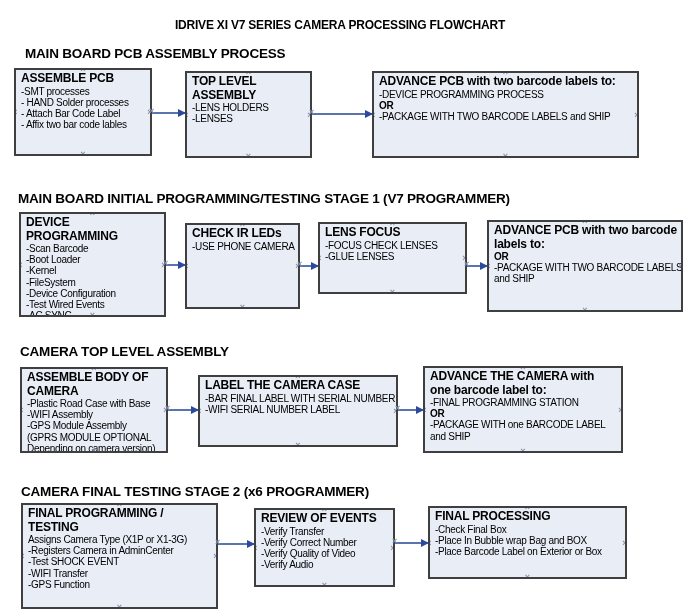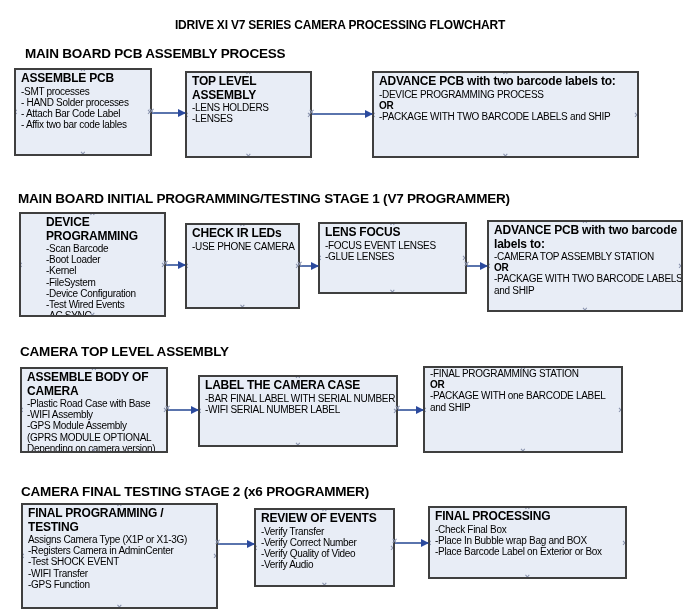--- a/index.html
+++ b/index.html
@@ -74,21 +74,21 @@
         <div class="line">-DEVICE PROGRAMMING PROCESS</div>
         <div class="line bold">OR</div>
         <div class="line">-PACKAGE WITH TWO BARCODE LABELS and SHIP</div>
       </div>
   <span class="handle h-top">×</span>
       <span class="handle h-bottom">×</span>
       <span class="handle h-left">×</span>
       <span class="handle h-right">×</span>
     </div>
 
-  <div class="box" style="left:19px; top:212px; width:147px; height:105px;padding-left:20px;">
+  <div class="box" style="left:19px; top:212px; width:147px; height:105px;">
     <div class="box-title">DEVICE PROGRAMMING</div>
     <div class="box-body">
         <div class="line">-Scan Barcode</div>
         <div class="line">-Boot Loader</div>
         <div class="line">-Kernel</div>
         <div class="line">-FileSystem</div>
         <div class="line">-Device Configuration</div>
         <div class="line">-Test Wired Events</div>
         <div class="line">-AC SYNC</div>
       </div>
@@ -103,32 +103,31 @@
         <div class="line">-USE PHONE CAMERA</div>
       </div>
   <span class="handle h-top">×</span>
       <span class="handle h-bottom">×</span>
       <span class="handle h-left">×</span>
       <span class="handle h-right">×</span>
     </div>
   <div class="box" style="left:318px; top:222px; width:149px; height:72px;">
     <div class="box-title">LENS FOCUS</div>
     <div class="box-body">
-        <div class="line">-FOCUS EVENT LENSES</div>
+        <div class="line">-FOCUS CHECK LENSES</div>
         <div class="line">-GLUE LENSES</div>
       </div>
   <span class="handle h-top">×</span>
       <span class="handle h-bottom">×</span>
       <span class="handle h-left">×</span>
       <span class="handle h-right">×</span>
     </div>
   <div class="box" style="left:487px; top:220px; width:196px; height:92px;">
     <div class="box-title">ADVANCE PCB with two barcode labels to:</div>
     <div class="box-body">
-        <div class="line">-CAMERA TOP ASSEMBLY STATION</div>
         <div class="line bold">OR</div>
         <div class="line">-PACKAGE WITH TWO BARCODE LABELS</div>
         <div class="line">and SHIP</div>
       </div>
   <span class="handle h-top">×</span>
       <span class="handle h-bottom">×</span>
       <span class="handle h-left">×</span>
       <span class="handle h-right">×</span>
     </div>
 
@@ -151,20 +150,21 @@
     <div class="box-body">
         <div class="line">-BAR FINAL LABEL WITH SERIAL NUMBER</div>
         <div class="line">-WIFI SERIAL NUMBER LABEL</div>
       </div>
   <span class="handle h-top">×</span>
       <span class="handle h-bottom">×</span>
       <span class="handle h-left">×</span>
       <span class="handle h-right">×</span>
     </div>
   <div class="box" style="left:423px; top:366px; width:200px; height:87px;">
+    <div class="box-title">ADVANCE THE CAMERA with one barcode label to:</div>
     <div class="box-body">
         <div class="line">-FINAL PROGRAMMING STATION</div>
         <div class="line bold">OR</div>
         <div class="line">-PACKAGE WITH one BARCODE LABEL</div>
         <div class="line">and SHIP</div>
       </div>
   <span class="handle h-top">×</span>
       <span class="handle h-bottom">×</span>
       <span class="handle h-left">×</span>
       <span class="handle h-right">×</span>

